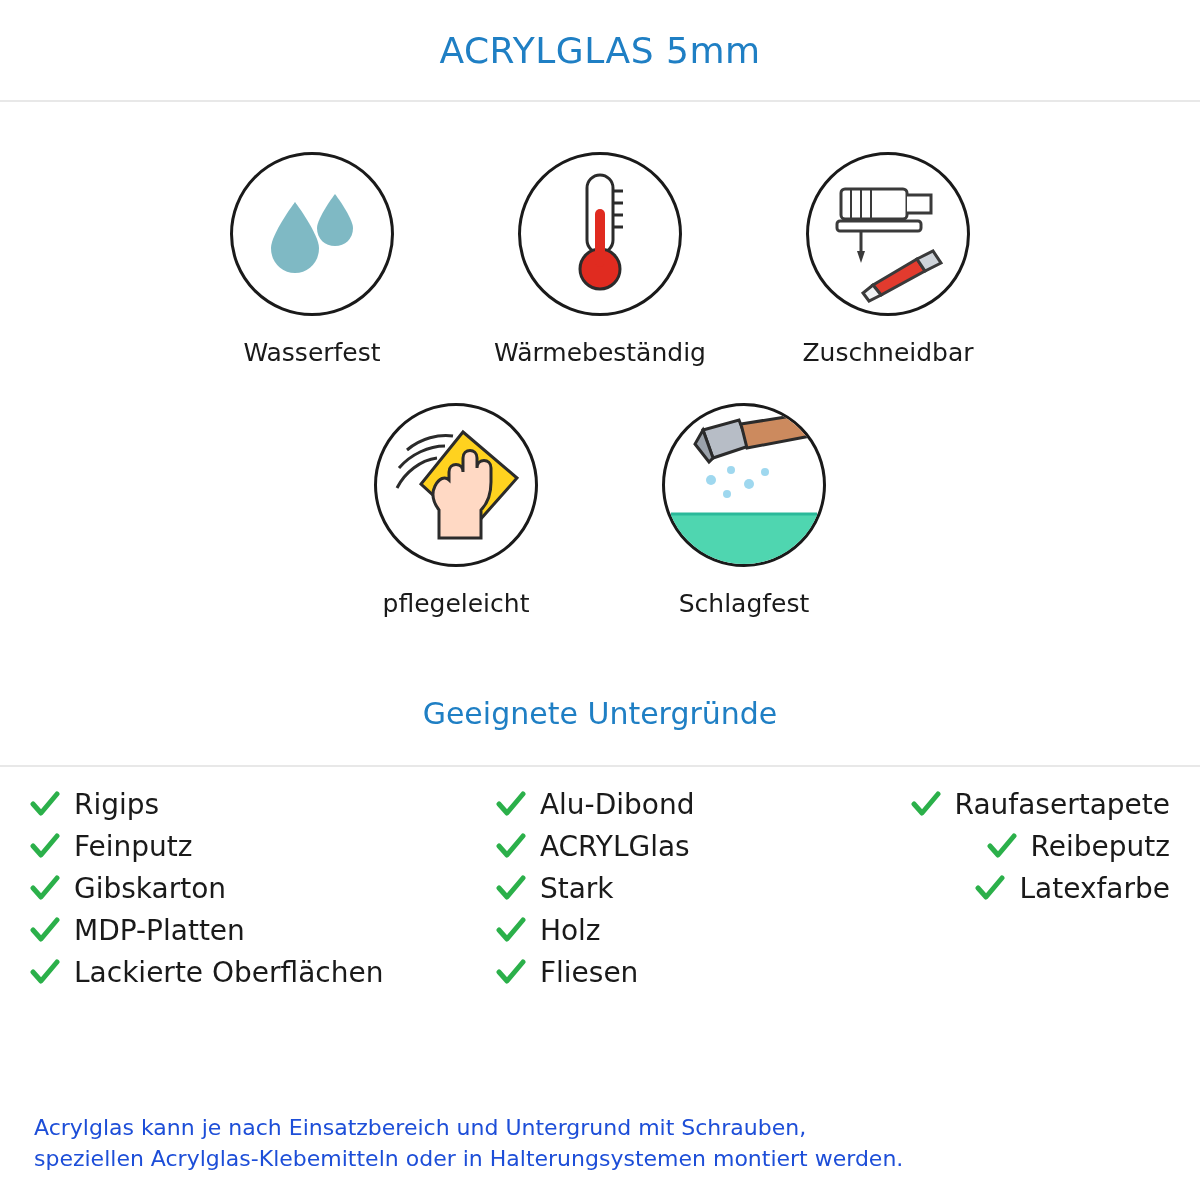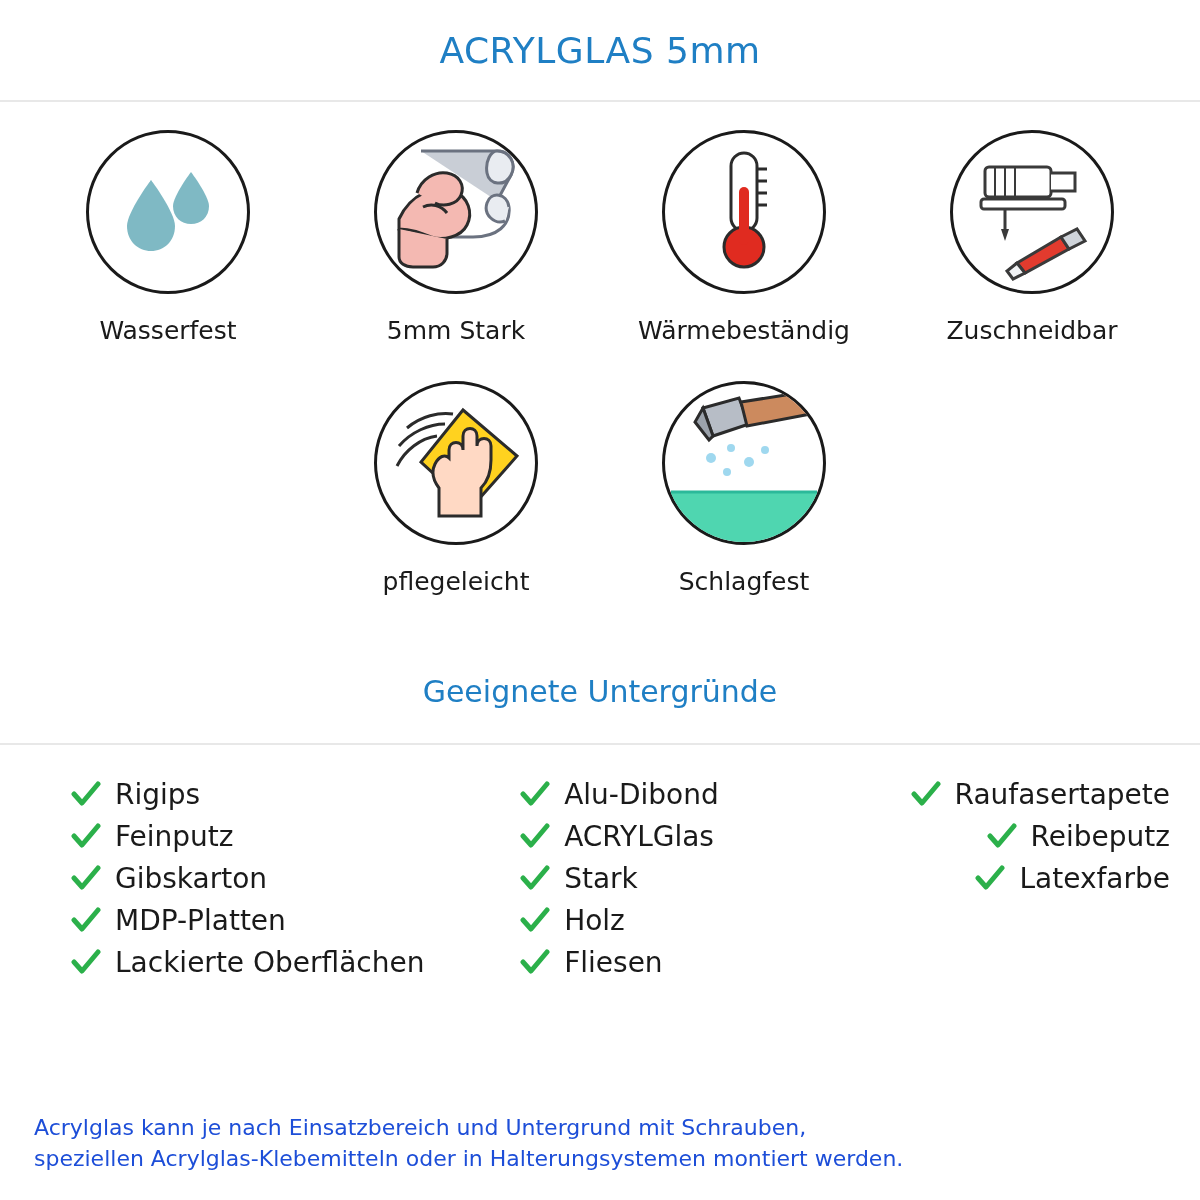--- a/index.html
+++ b/index.html
@@ -32,21 +32,21 @@
   }
   .main-title {
     font-size: 36px;
     color: #1f7fc4;
     letter-spacing: 0.5px;
     font-weight: 400;
   }
 
   
   .features {
-    padding-top: 28px;
+    padding-top: 50px;
   }
   .feature-row {
     display: flex;
     justify-content: center;
   }
   .feature-row.row1 { gap: 56px; }
   .feature-row.row2 { gap: 56px; margin-top: 36px; }
   .feature {
     width: 232px;
     display: flex;
@@ -86,23 +86,22 @@
   }
   .divider {
     margin-top: 34px;
     border-top: 2px solid #e8e8e8;
     width: 100%;
   }
 
   
   .substrates {
     display: flex;
-    padding: 28px 30px 0 30px;
+    padding: 16px 30px 0 30px;
     box-sizing: border-box;
-    margin-left: 41px;
   }
   .sub-col {
     display: flex;
     flex-direction: column;
   }
   .sub-col.c1 { width: 470px; }
   .sub-col.c2 { width: 340px; }
   .sub-col.c3 { width: 340px; align-items: flex-end; }
   .sub-item {
     display: flex;
@@ -156,39 +155,20 @@
           <span>
             <svg class="ic" width="110" height="100" viewBox="0 0 110 100">
               <path d="M38 18 C38 18 14 50 14 64 C14 79 25 89 38 89 C51 89 62 79 62 64 C62 50 38 18 38 18 Z" fill="#7fb9c4"></path>
               <path d="M78 10 C78 10 60 34 60 44 C60 55 68 62 78 62 C88 62 96 55 96 44 C96 34 78 10 78 10 Z" fill="#7fb9c4"></path>
             </svg>
           </span>
         </div>
         <div class="feature-label">Wasserfest</div>
       </div>
 
-      <div class="feature">
-        <div class="circle">
-          <span>
-            <svg class="ic" width="158" height="158" viewBox="0 0 158 158">
-
-              <path d="M44 18 L120 18 C132 18 140 30 134 42 L120 68" fill="#c9ced6" stroke="#6b7280" stroke-width="3"></path>
-              <path d="M120 18 C132 18 140 30 134 42 C128 54 112 52 110 40 C108 28 114 18 120 18 Z" fill="#e9ecf1" stroke="#6b7280" stroke-width="3"></path>
-              <path d="M26 104 L96 104 C120 104 134 92 132 74" fill="none" stroke="#6b7280" stroke-width="3"></path>
-              <path d="M132 74 C130 60 114 58 110 70 C106 82 118 92 128 88" fill="#e9ecf1" stroke="#6b7280" stroke-width="3"></path>
-
-              <path d="M22 86 C34 60 58 52 76 58 C92 64 96 80 90 92 C84 104 66 108 54 104 C44 100 34 96 22 96 Z" fill="#f4b9b2" stroke="#2b2b2b" stroke-width="3"></path>
-              <path d="M40 60 C44 46 58 38 70 40 C82 42 88 52 84 62 C80 72 66 74 58 70" fill="#f4b9b2" stroke="#2b2b2b" stroke-width="3"></path>
-              <path d="M22 96 L22 124 C22 130 28 134 36 134 L56 134 C64 134 70 128 70 120 L70 106" fill="#f4b9b2" stroke="#2b2b2b" stroke-width="3"></path>
-              <path d="M46 74 C54 70 64 72 70 80" fill="none" stroke="#2b2b2b" stroke-width="3"></path>
-            </svg>
-          </span>
-        </div>
-        <div class="feature-label">5mm Stark</div>
-      </div>
 
       <div class="feature">
         <div class="circle">
           <span>
             <svg class="ic" width="70" height="130" viewBox="0 0 70 130">
               <rect x="22" y="6" width="26" height="78" rx="13" fill="#ffffff" stroke="#2b2b2b" stroke-width="3"></rect>
               <circle cx="35" cy="100" r="20" fill="#e02b20" stroke="#2b2b2b" stroke-width="3"></circle>
               <rect x="30" y="40" width="10" height="58" rx="5" fill="#e02b20"></rect>
               <line x1="48" y1="22" x2="58" y2="22" stroke="#2b2b2b" stroke-width="3"></line>
               <line x1="48" y1="34" x2="58" y2="34" stroke="#2b2b2b" stroke-width="3"></line>

